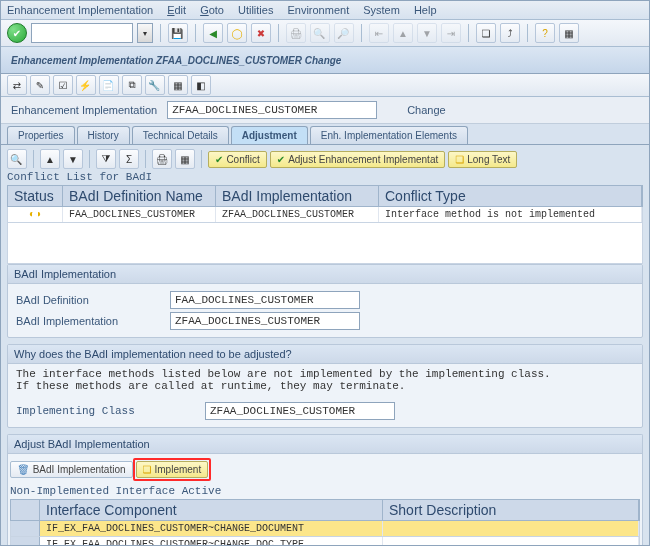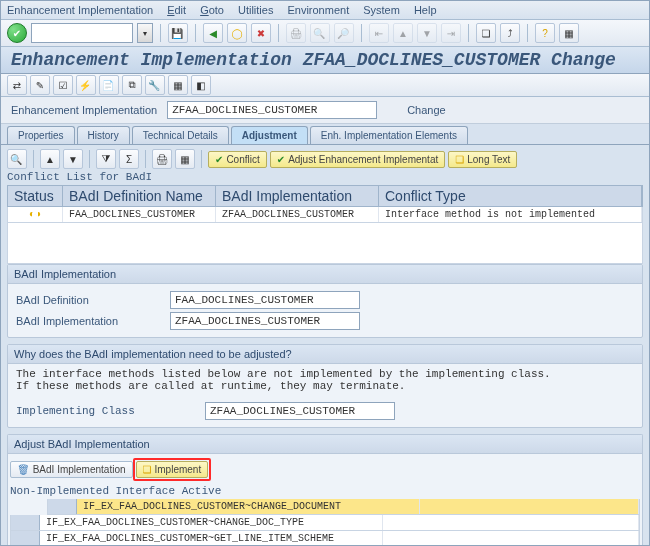--- a/index.html
+++ b/index.html
@@ -10,21 +10,21 @@
   .menubar span u{text-decoration:underline;}
   
   .tbar1{background:linear-gradient(#f4f7fb,#e2e9f2);height:26px;border-bottom:1px solid #a9bdd2;display:flex;align-items:center;padding:0 6px;gap:4px;}
   .okbtn{width:18px;height:18px;border-radius:50%;background:radial-gradient(circle at 30% 30%,#7fe08a,#2aa838);border:1px solid #1e7a2a;display:flex;align-items:center;justify-content:center;color:#fff;font-size:10px;}
   .cmdbox{width:100px;height:18px;background:#fff;border:1px solid #8ea4bc;}
   .dd{width:14px;height:18px;background:linear-gradient(#f8f8f8,#d8d8d8);border:1px solid #8ea4bc;display:flex;align-items:center;justify-content:center;font-size:8px;}
   .sep{width:1px;height:18px;background:#a9bdd2;margin:0 3px;}
   .ico{width:18px;height:18px;border:1px solid #b6c6da;background:linear-gradient(#fbfcfe,#e4eaf2);border-radius:2px;display:flex;align-items:center;justify-content:center;font-size:10px;}
   .ico.disabled{opacity:.4;}
   
-  .titlebar{background:linear-gradient(#dbe6f3,#c5d6ea);height:26px;border-bottom:1px solid #8ea4bc;display:flex;align-items:center;padding:0 10px;font-size:18px;font-style:italic;font-weight:bold;color:#3a577a;font-family:Liberation Mono, monospace;}
+  .titlebar{background:linear-gradient(#dbe6f3,#c5d6ea);height:26px;border-bottom:1px solid #8ea4bc;display:flex;align-items:center;padding:0 10px;font-size:10px;font-style:italic;font-weight:bold;color:#3a577a;}
   
   .tbar2{background:linear-gradient(#f4f7fb,#e2e9f2);height:22px;border-bottom:1px solid #a9bdd2;display:flex;align-items:center;padding:0 6px;gap:3px;}
   
   .eirow{background:#e9eef5;padding:4px 10px;display:flex;align-items:center;gap:10px;border-bottom:1px solid #c0cddc;}
   .lbl{color:#3a577a;}
   .fld{background:#fff;border:1px solid #8ea4bc;height:16px;padding:0 4px;display:flex;align-items:center;font-family:'Courier New',monospace;font-size:11px;}
   
   .tabs{background:#d7e2ef;display:flex;padding:0 6px;border-bottom:1px solid #8ea4bc;height:20px;align-items:flex-end;}
   .tab{padding:3px 10px;border:1px solid #8ea4bc;border-bottom:none;background:linear-gradient(#e6edf6,#d0dceb);border-radius:3px 3px 0 0;margin-right:2px;color:#3a577a;font-size:10px;cursor:default;}
   .tab.active{background:#c3dff6;font-weight:bold;}
@@ -48,21 +48,21 @@
   
   .highlight{border:2px solid #ff2a2a;padding:1px;border-radius:2px;}
   
   .nit{margin-top:2px;}
   .nit .tblhdr>div:first-child{width:16px;}
   .nit .tblhdr>div:nth-child(2){width:330px;}
   .nit .tblhdr>div:nth-child(3){flex:1;}
   .nit .tblrow>div:first-child{width:16px;background:#cdd9e9;border-right:1px solid #9fb4cb;}
   .nit .tblrow>div:nth-child(2){width:330px;}
   .nit .tblrow>div:nth-child(3){flex:1;}
-  .nit .tblrow.sel{background:#fce68a;margin-left:37px;}
+  .nit .tblrow.sel{background:#fce68a;}
   .mono{font-family:'Courier New',monospace;}
 </style>
 </head>
 <body>
 
 <div class="window">
 
   <div class="menubar">
     <span><span>Enhancement Implementation</span></span>
     <span><u>E</u>dit</span>
@@ -207,20 +207,25 @@
             </div>
           <span class="highlight">
               <div class="btn">
                 <span style="color:#d9a400;">❏</span>
                 <span>Implement</span>
               </div>
             </span>
         </div>
         <div class="lbl mono" style="margin:4px 0 2px;">Non-Implemented Interface Active</div>
         <div class="nit">
+          <div class="tblhdr">
+            <div></div>
+            <div>Interface Component</div>
+            <div>Short Description</div>
+          </div>
           <div class="tblrow sel">
               <div></div>
               <div>IF_EX_FAA_DOCLINES_CUSTOMER~CHANGE_DOCUMENT</div>
               <div></div>
             </div>
           <div class="tblrow">
               <div></div>
               <div>IF_EX_FAA_DOCLINES_CUSTOMER~CHANGE_DOC_TYPE</div>
               <div></div>
             </div>

